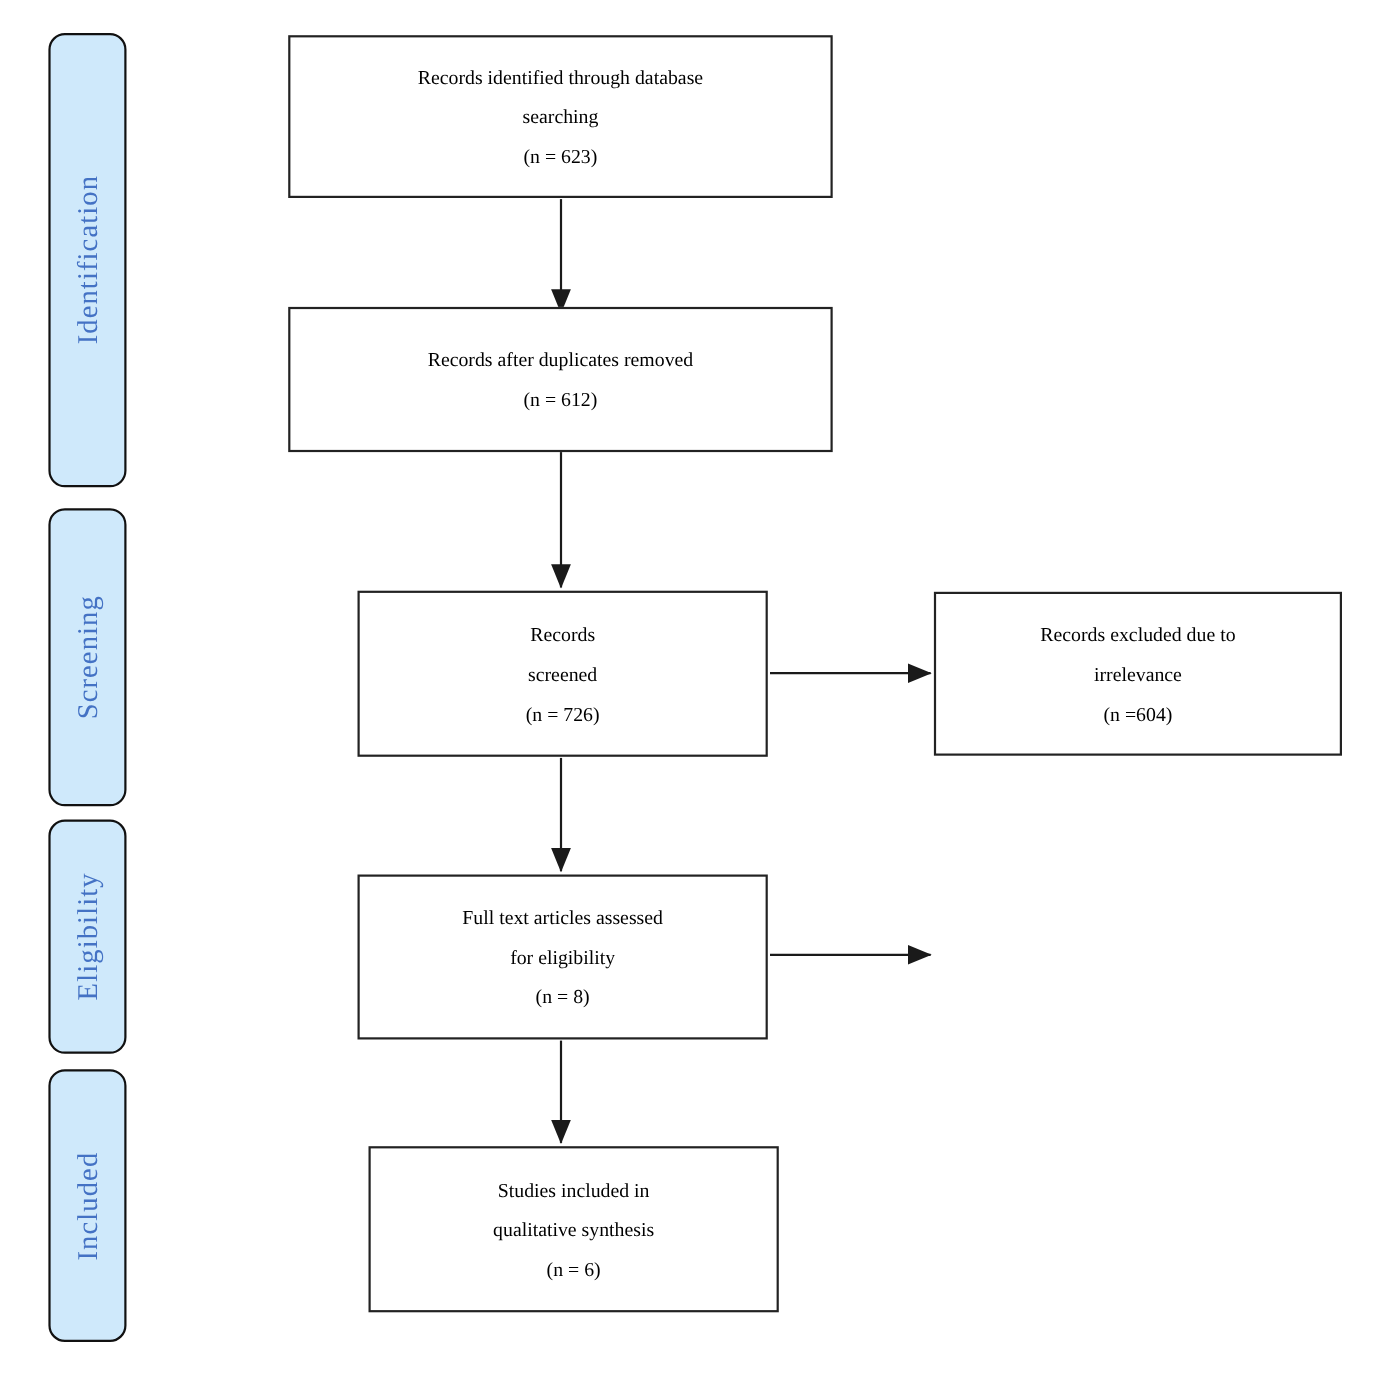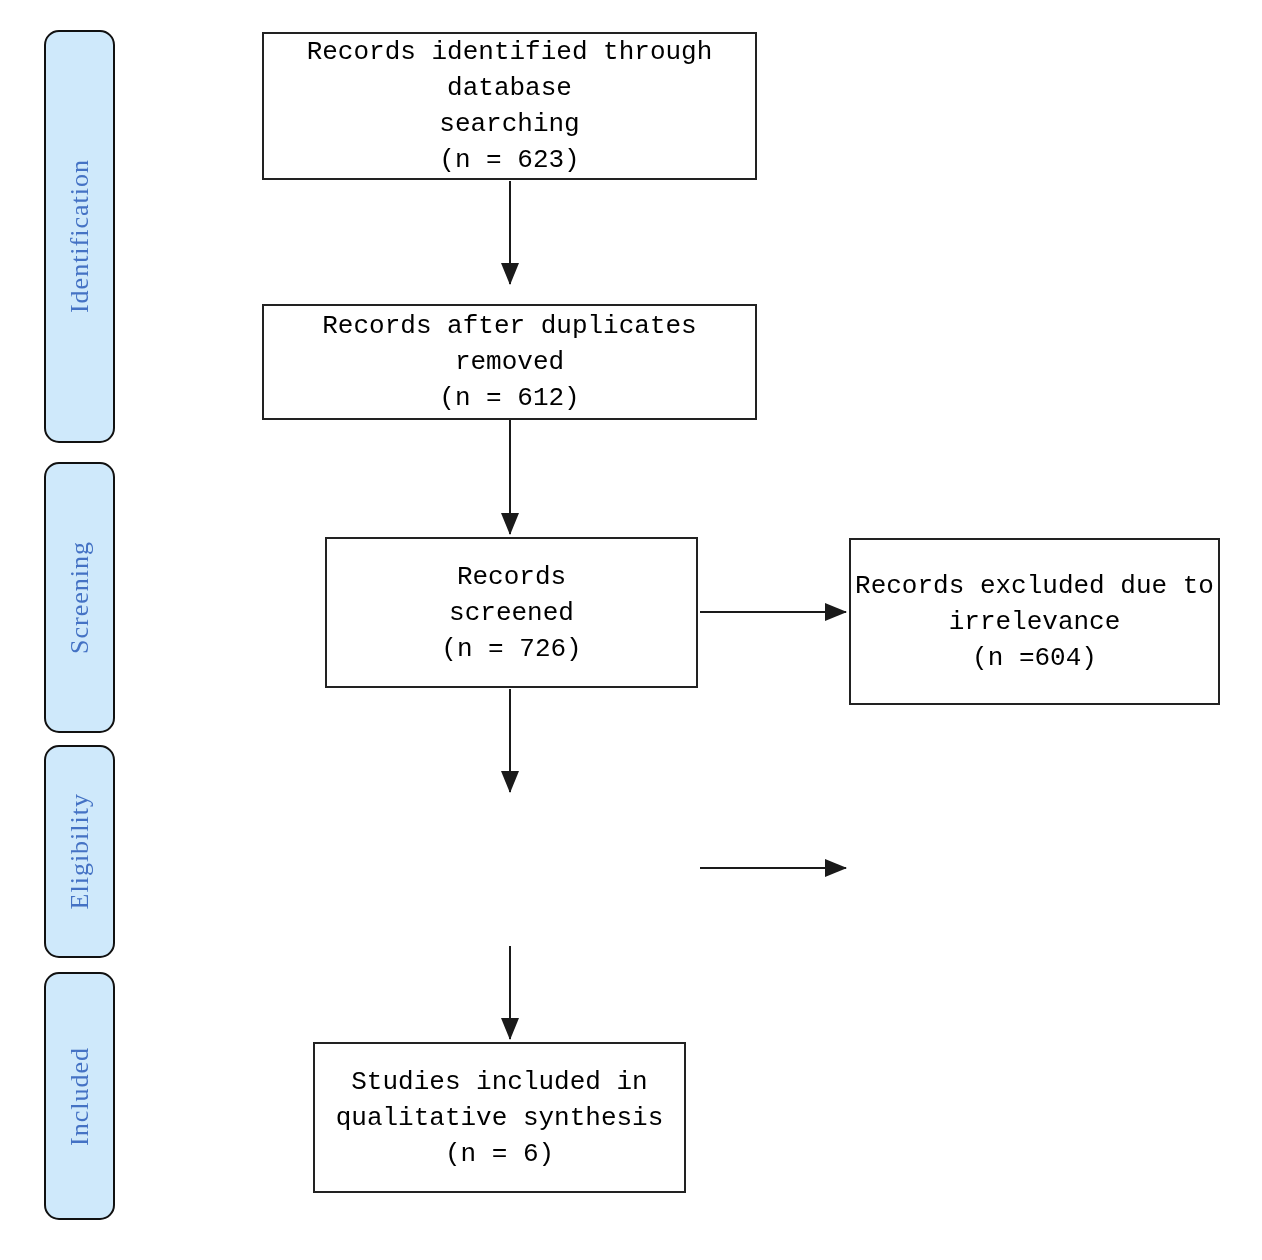--- a/index.html
+++ b/index.html
@@ -47,25 +47,24 @@
     position: absolute;
     background: #ffffff;
     border: 2px solid #222222;
     box-sizing: border-box;
     display: flex;
     align-items: center;
     justify-content: center;
     text-align: center;
   }
   .box-text {
-    font-size: 26px;
+    font-size: 18px;
     line-height: 36px;
     color: #000000;
     white-space: pre-line;
-    font-family: Liberation Mono, monospace;
   }
 </style>
 </head>
 <body>
 
 <div class="canvas">
 
   <svg class="arrows" viewBox="0 0 1262 1260" xmlns="http://www.w3.org/2000/svg">
     <defs>
       <marker id="ah" markerUnits="userSpaceOnUse" markerWidth="24" markerHeight="20" refX="21" refY="9" orient="auto">
@@ -92,38 +91,43 @@
   <div class="stage" style="top:972px;height:248px">
     <span class="vtext">Included</span>
   </div>
 
   <div class="node" style="left:262px;top:32px;width:495px;height:148px">
     <div class="box-text">Records identified through database
 searching
 (n = 623)</div>
   </div>
 
-  <div class="node" style="left:262px;top:304px;width:495px;height:116px">
+  <div class="node" style="left:262px;top:279px;width:495px;height:132px">
     <div class="box-text">Records after duplicates removed
 (n = 612)</div>
   </div>
 
   <div class="node" style="left:325px;top:537px;width:373px;height:151px">
     <div class="box-text">Records
 screened
 (n = 726)</div>
   </div>
 
-  <div class="node" style="left:849px;top:538px;width:371px;height:167px">
+  <div class="node" style="left:849px;top:538px;width:371px;height:149px">
     <div class="box-text">Records excluded due to
 irrelevance
 (n =604)</div>
   </div>
 
+  <div class="node" style="left:325px;top:795px;width:373px;height:150px">
+    <div class="box-text">Full text articles assessed
+for eligibility
+(n = 8)</div>
+  </div>
 
 
-  <div class="node" style="left:313px;top:1042px;width:373px;height:151px">
+  <div class="node" style="left:335px;top:1042px;width:373px;height:151px">
     <div class="box-text">Studies included in
 qualitative synthesis
 (n = 6)</div>
   </div>
 
 </div>
 
 </body></html>

